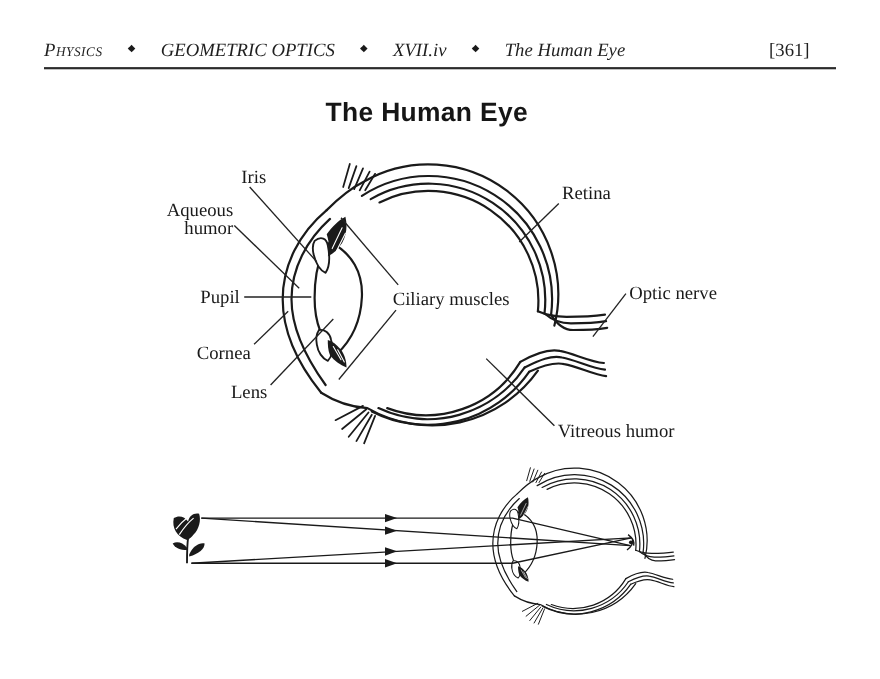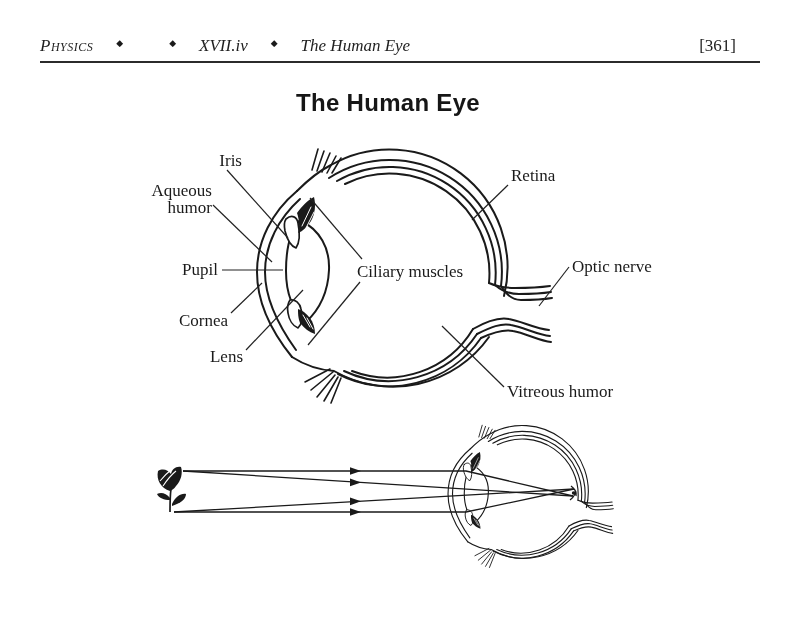--- a/index.html
+++ b/index.html
@@ -42,20 +42,21 @@
   }
 </style>
 </head>
 <body>
 
 <div class="page">
 
   <div class="header">
     <span class="hitem smallcaps">Physics</span>
     <span class="diamond">◆</span>
+    <span class="hitem">GEOMETRIC OPTICS</span>
     <span class="diamond">◆</span>
     <span class="hitem">XVII.iv</span>
     <span class="diamond">◆</span>
     <span class="hitem">The Human Eye</span>
     <span class="pagenum">[361]</span>
   </div>
   <div class="rule"></div>
 
   <div class="title">The Human Eye</div>
 

